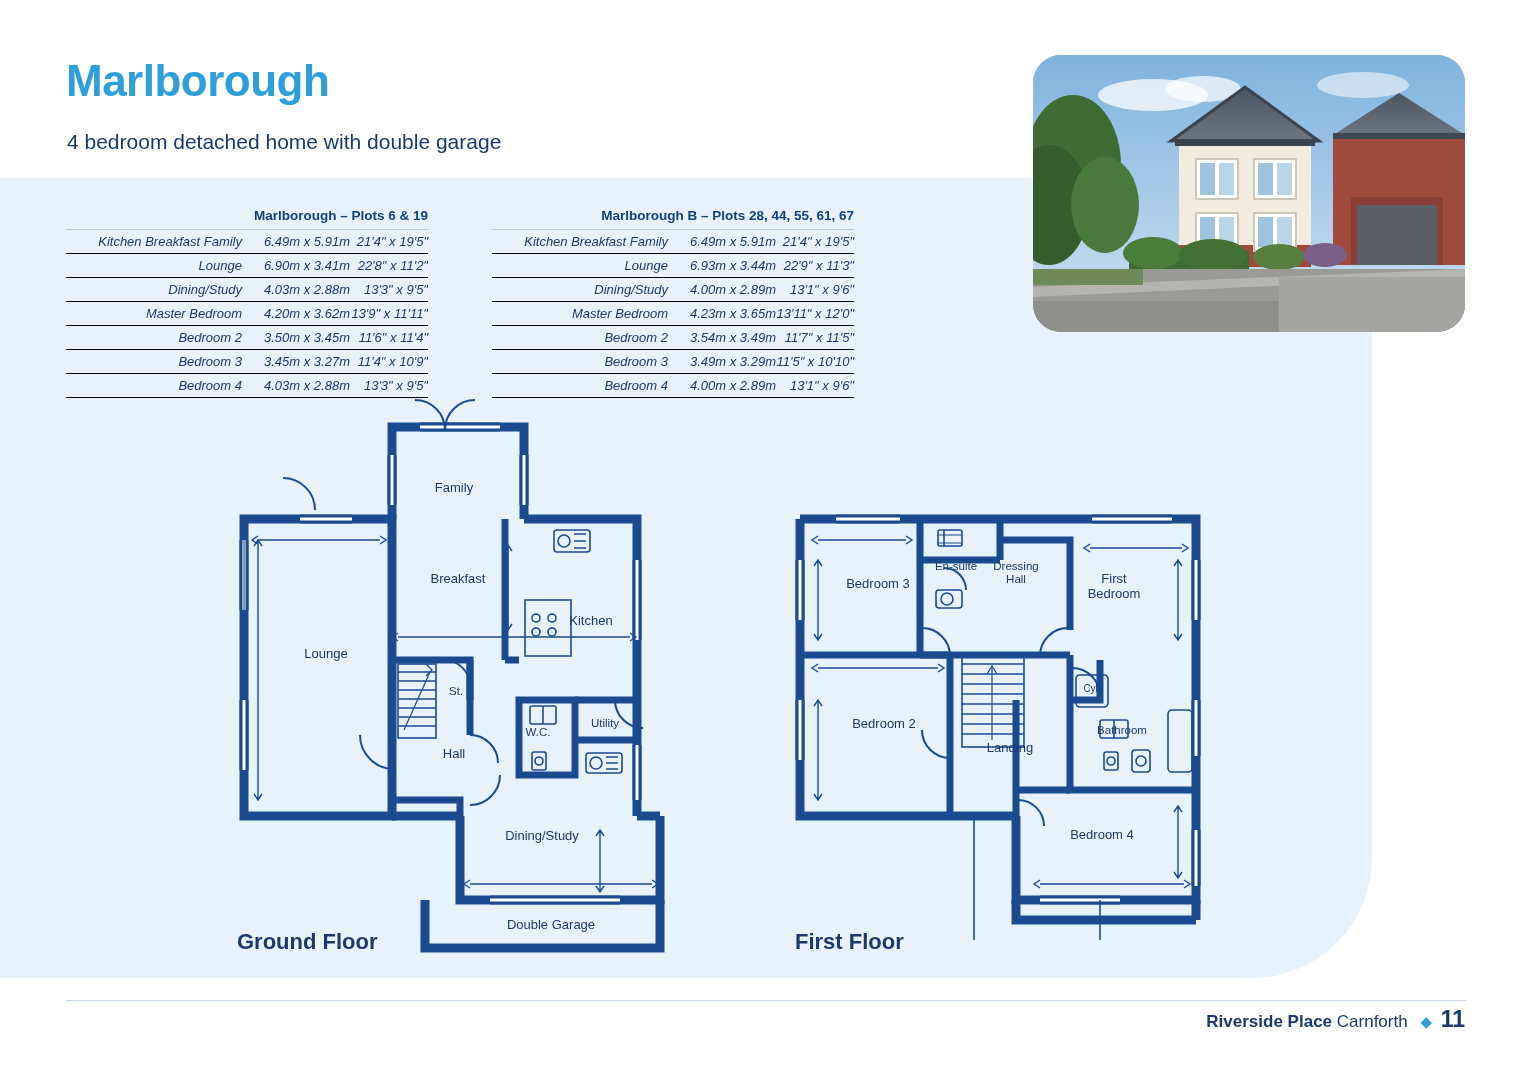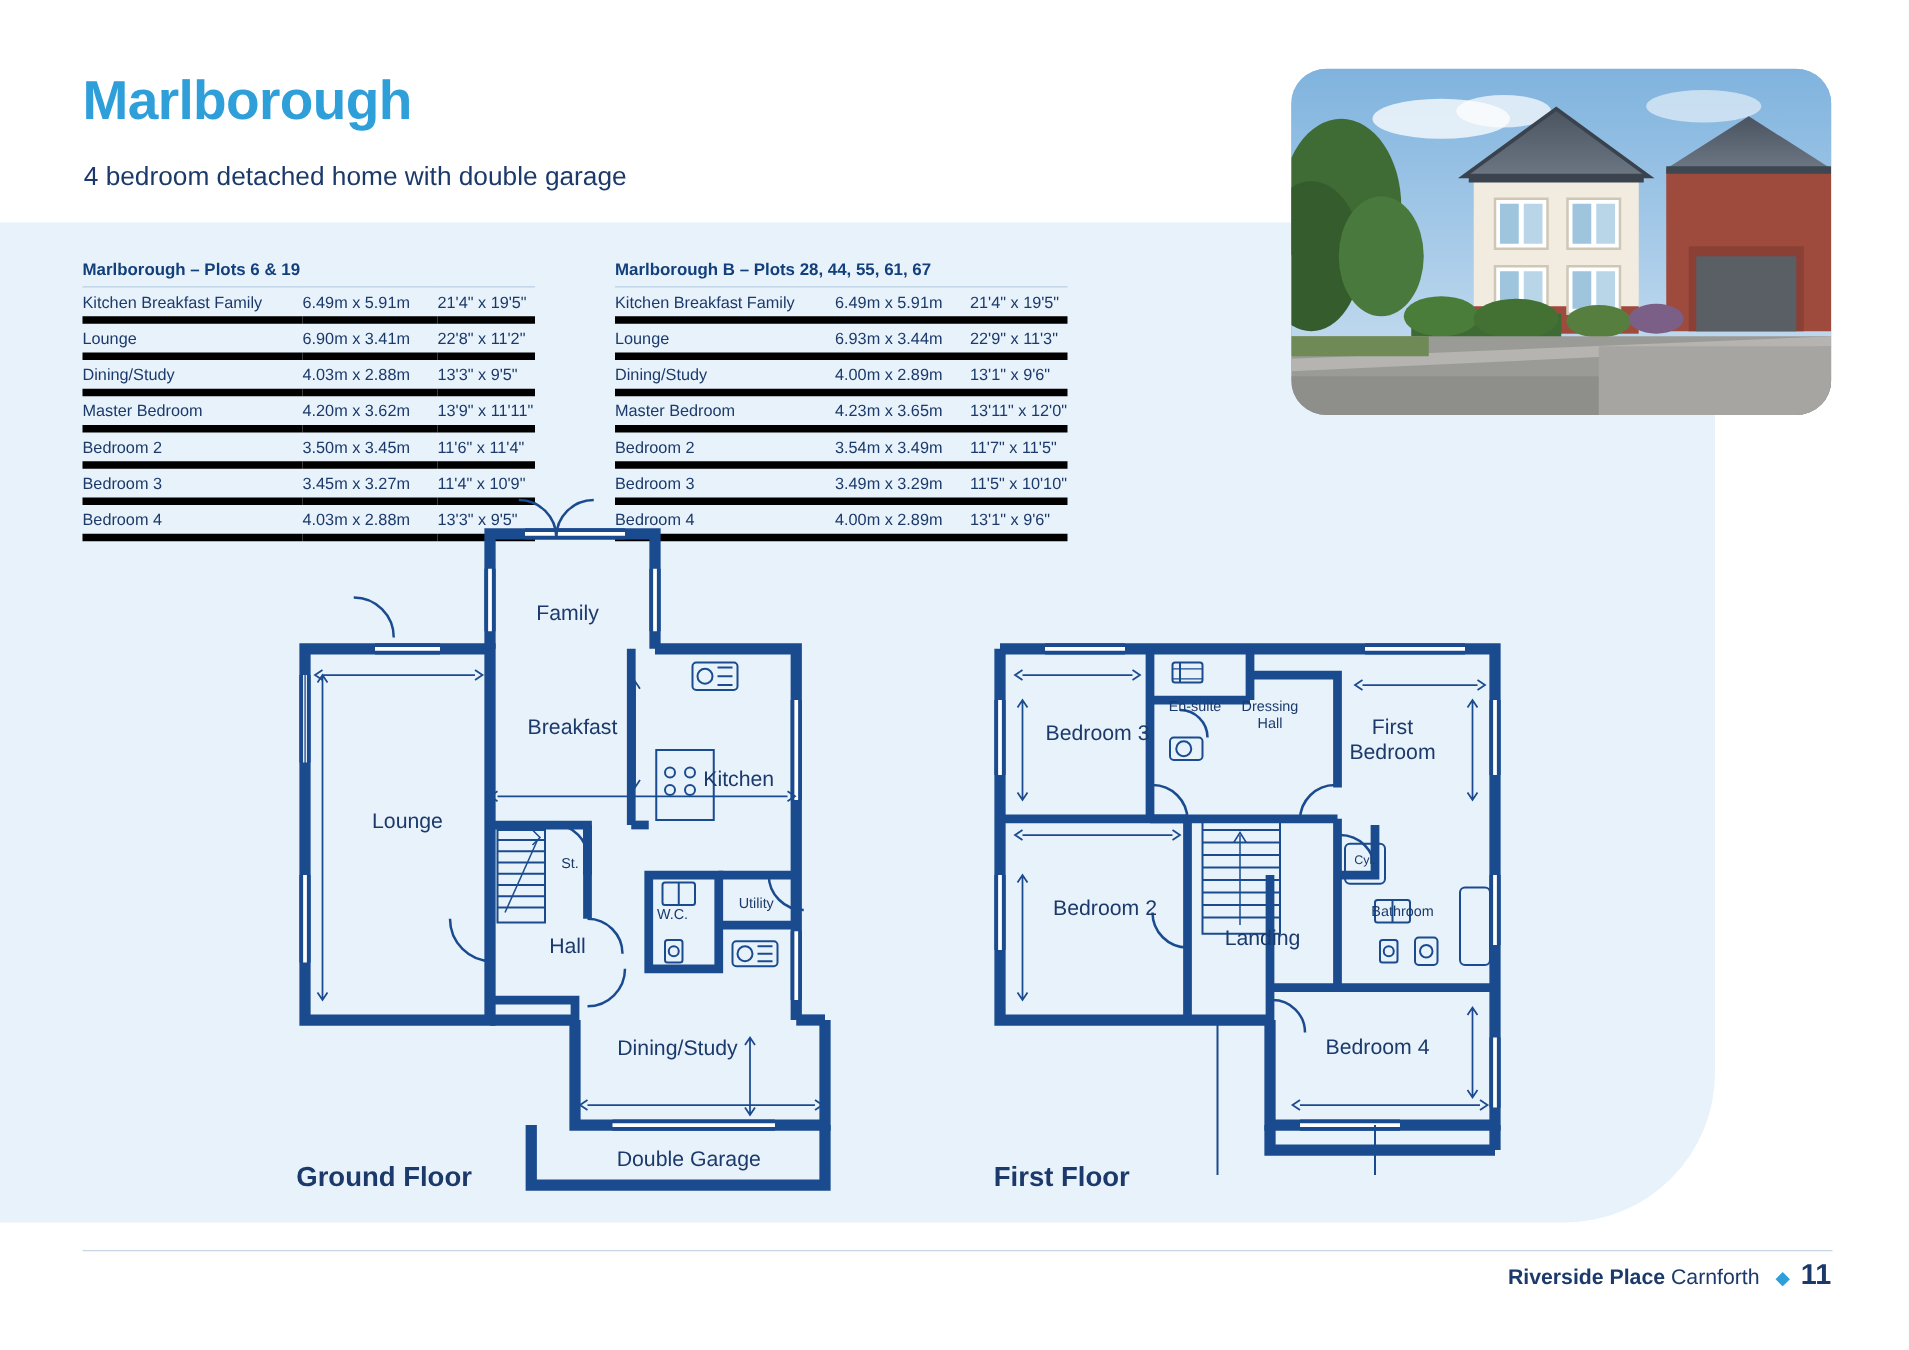--- a/index.html
+++ b/index.html
@@ -34,48 +34,48 @@
 
   
   .photo{
     position:absolute; left:1033px; top:55px; width:432px; height:277px;
     border-radius:28px; overflow:hidden;
     background:#8fb8d6;
   }
   .photo svg{ display:block; }
 
   
-  .spec { position:absolute; }
+  .spec { position:absolute;text-align:right; }
   .spec.left { left:66px; top:208px; width:362px; }
   .spec.right { left:492px; top:208px; width:362px; }
   .spec h3{
     margin:0 0 6px 0; font-size:13.5px; color:#12407c; font-weight:bold;
   }
   .spec table{ border-collapse:collapse; width:100%; }
-  .spec tr{ border-bottom:6px solid #000000; }
+  .spec tr{ border-bottom:1px solid #000000;font-style:italic; }
   .spec tr:first-child{ border-top:1px solid #b9cfe3; }
   .spec td{
     font-size:13px; color:#1b3a6b; padding:4px 0 4px 0; white-space:nowrap;
   }
   .spec td.c1{ width:176px; }
   .spec td.c2{ width:108px; }
   .spec td.c3{ width:auto; }
 
   
   .plan-label{
     position:absolute; font-size:22px; font-weight:bold; color:#1b3a6b;
   }
   #gf-label{ left:237px; top:929px; }
   #ff-label{ left:795px; top:929px; }
 
   .plans { position:absolute; left:0; top:0; width:1527px; height:1080px; pointer-events:none;}
   .plans svg{ position:absolute; left:0; top:0; }
 
   .room-label{
-    position:absolute; font-size:17px; color:#1b3a6b; text-align:center;
+    position:absolute; font-size:13px; color:#1b3a6b; text-align:center;
     line-height:1.15;
   }
   .room-label.sm{ font-size:11.5px; }
   .room-label.xs{ font-size:10px; }
 
   
   .footer-note{
     position:absolute; left:66px; top:1012px; width:1060px;
     font-size:10.5px; color:#1b3a6b;
   }

